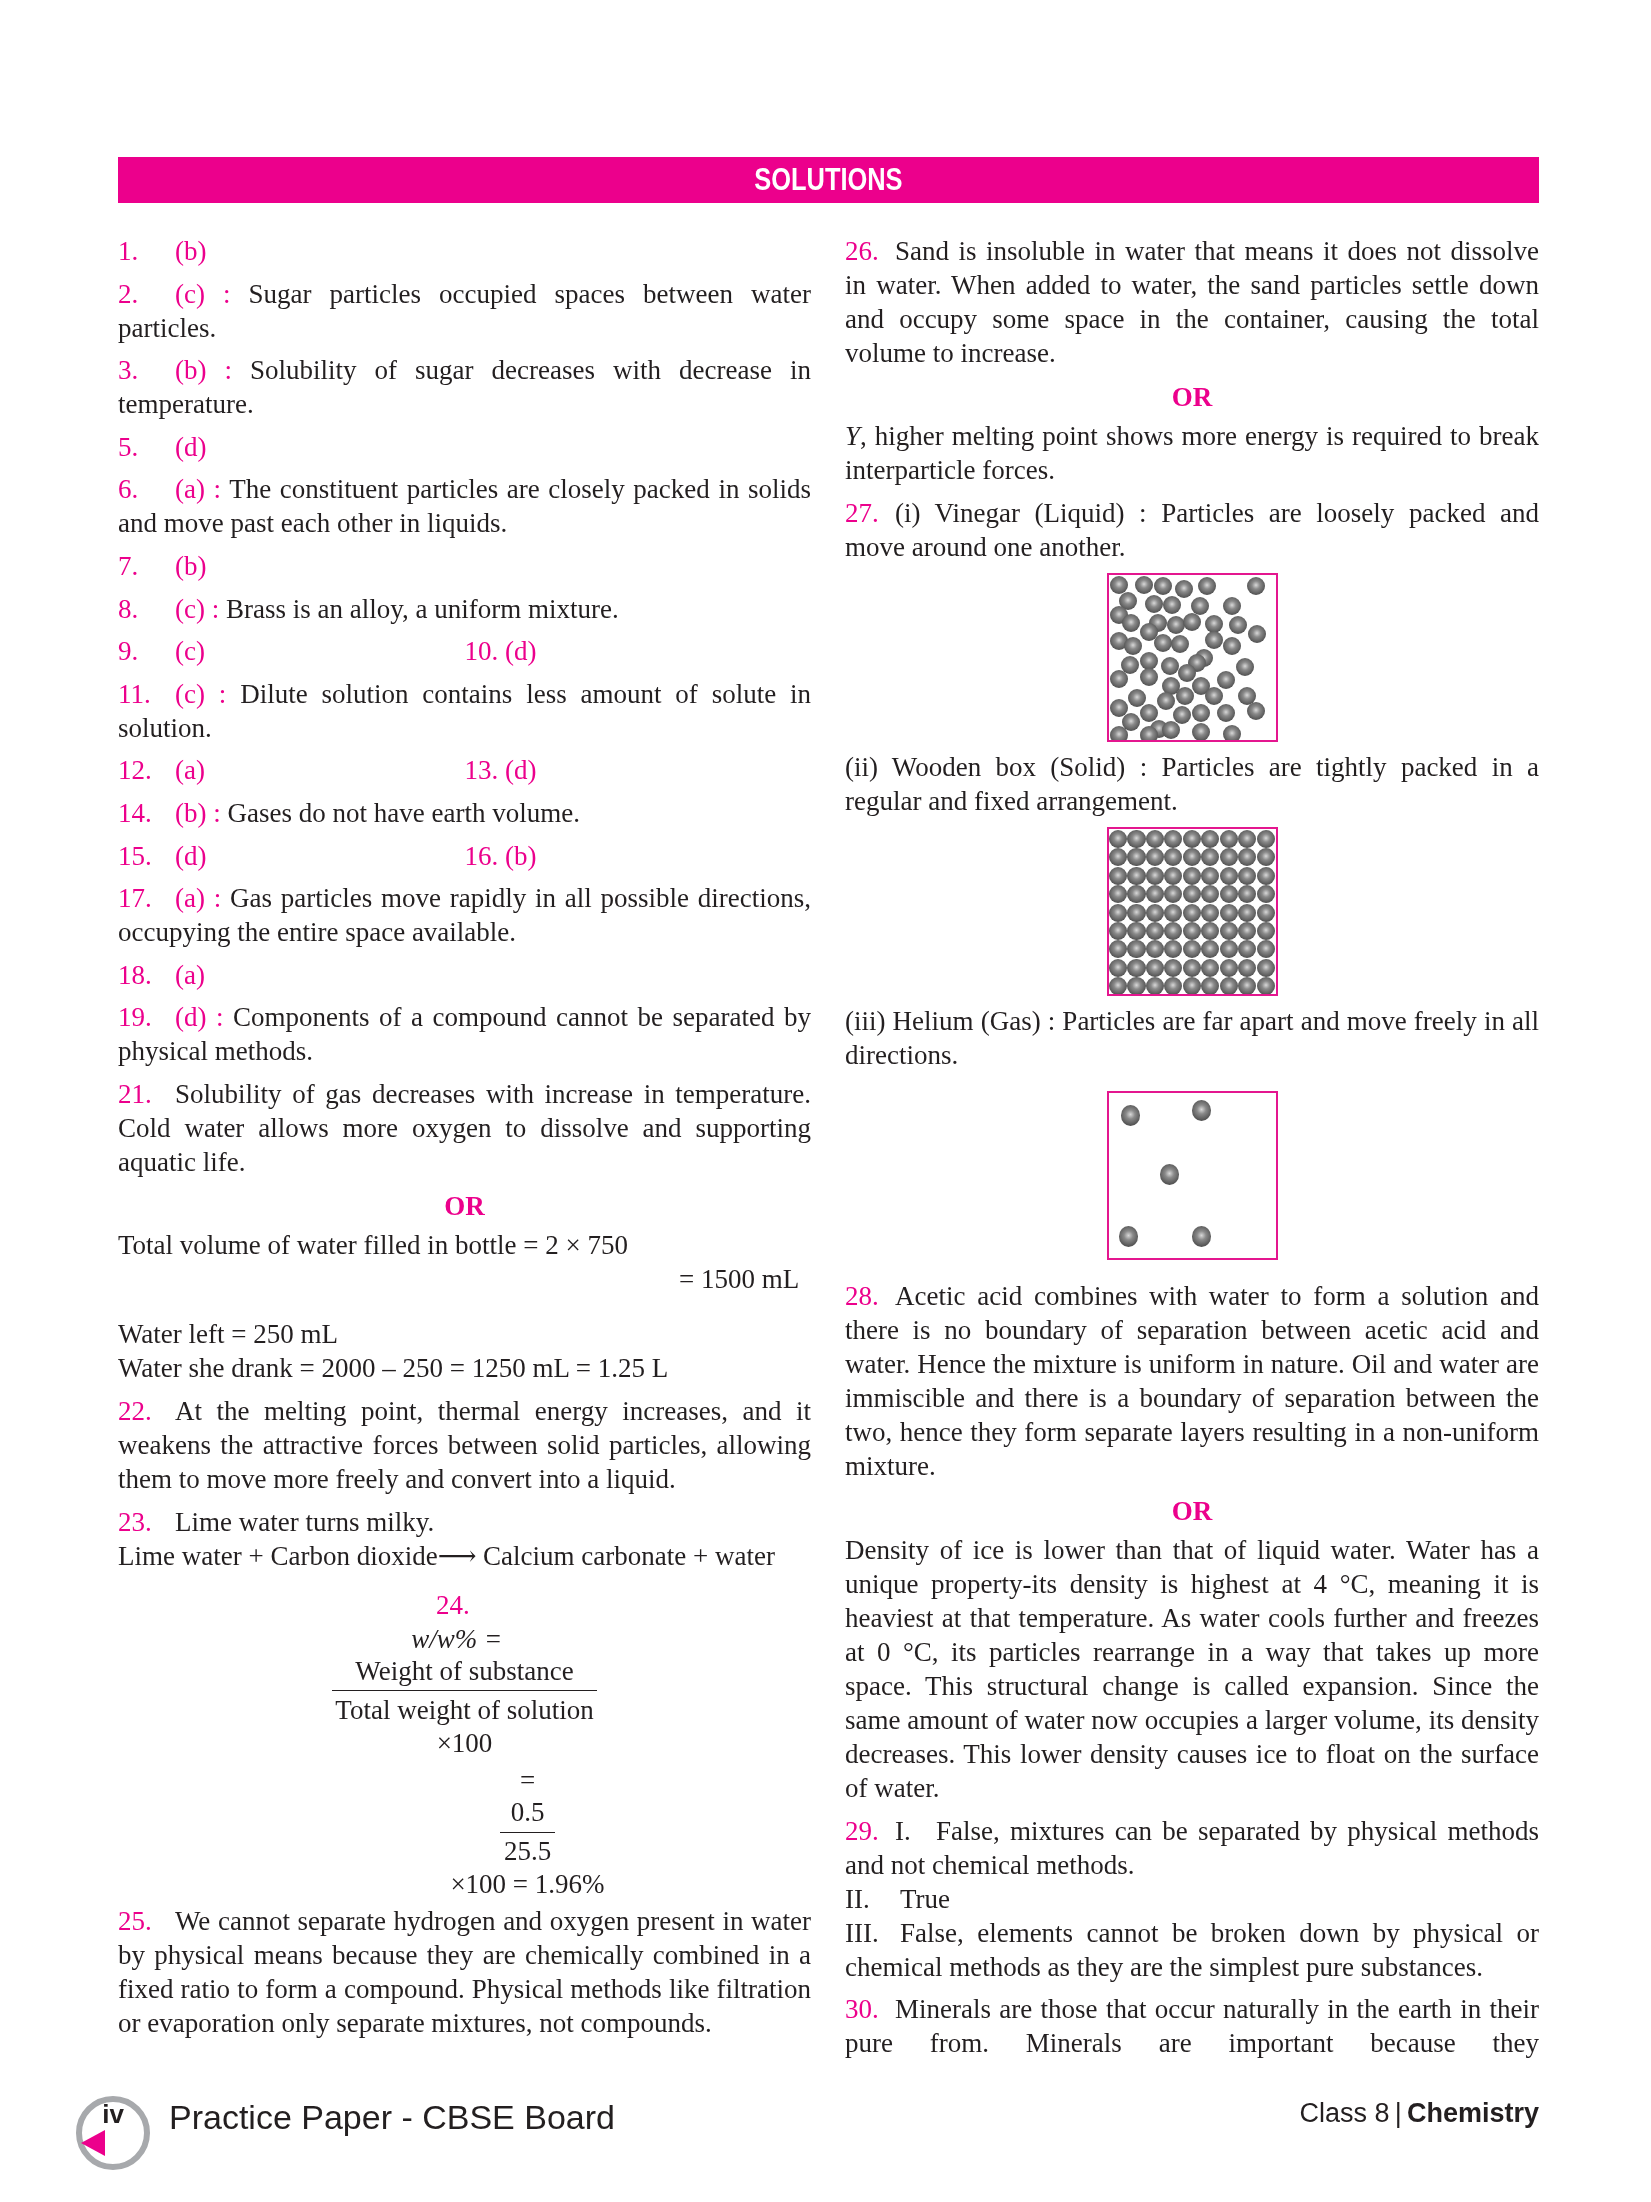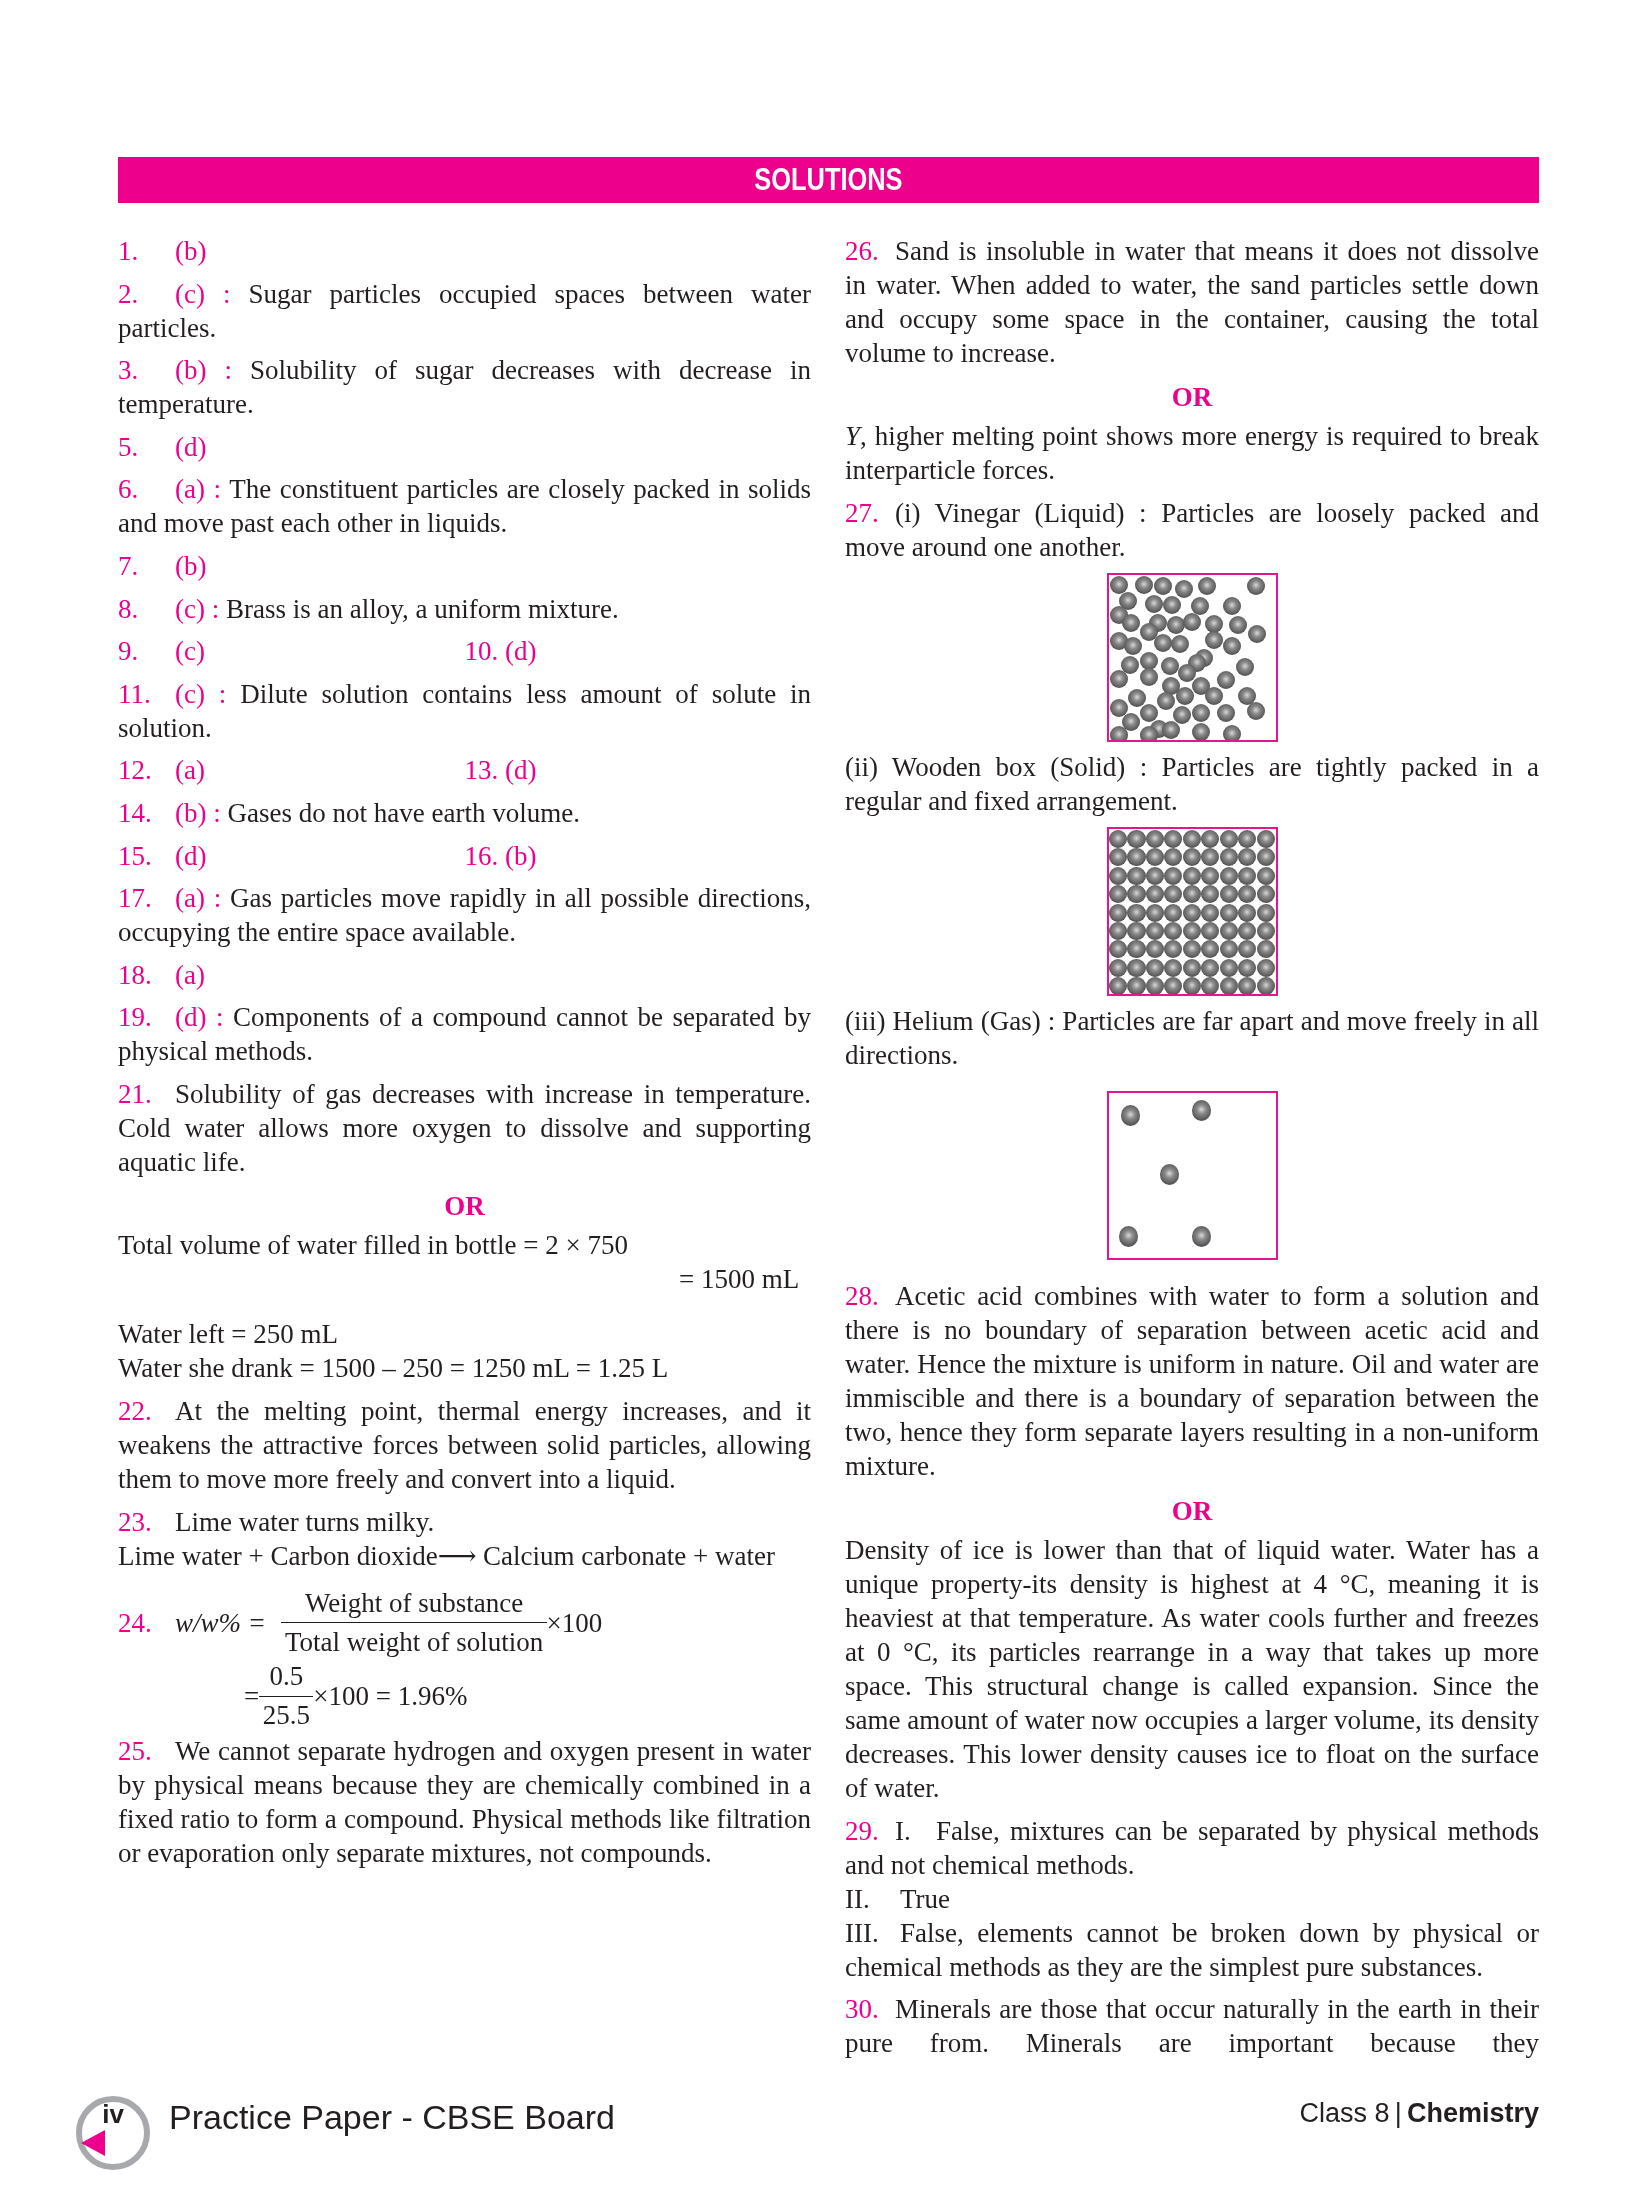--- a/index.html
+++ b/index.html
@@ -27,21 +27,21 @@
   .row2 { display: flex; margin-bottom: 8.6px; }
   .row2 > div { width: 50%; }
   .row2 .c2 { padding-left: 0px; }
   .num { display: inline-block; width: 57px; }
 
   .or { text-align: center; color: #ec008c; font-weight: bold; margin: 10.3px 0 5.2px 0; }
 
   .calc-line { white-space: nowrap; }
   .indent-eq { padding-left: 561px; }
 
-  .frac-block { display: flex; align-items: center; margin: 15.5px 0 3.4px 0; }
+  .frac-block { display: flex; align-items: center; margin: 15.5px 0 3.4px 0; flex-direction: column; }
   .frac { display: inline-flex; flex-direction: column; align-items: center; vertical-align: middle; }
   .frac .n { padding: 0 3.4px 3.4px 3.4px; line-height: 31px; }
   .frac .d { border-top: 1.7px solid #231f20; padding: 3.4px 3.4px 0 3.4px; line-height: 31px; }
   .it { font-style: italic; }
 
   .figure { display: flex; justify-content: center; margin: 8.6px 0 8.6px 0; }
   .box {
     position: relative; border: 2.6px solid #e4168f; background: #ffffff; overflow: hidden;
   }
   .ball {
@@ -130,21 +130,21 @@
   <div class="para">
     <span class="num qn">19.</span><span class="opt">(d) :</span> <span>Components of a compound cannot be separated by physical methods.</span>
   </div>
   <div class="para tight">
     <span class="num qn">21.</span><span>Solubility of gas decreases with increase in temperature. Cold water allows more oxygen to dissolve and supporting aquatic life.</span>
   </div>
   <div class="or">OR</div>
   <div class="calc-line">Total volume of water filled in bottle = 2 × 750</div>
   <div class="calc-line indent-eq">= 1500 mL</div>
   <div class="calc-line" style="margin-top:21px">Water left = 250 mL</div>
-  <div class="calc-line" style="margin-bottom:8.6px">Water she drank = 1500 – 250 = 1250 mL = 1.25 L</div>
+  <div class="calc-line" style="margin-bottom:8.6px">Water she drank = 2000 – 250 = 1250 mL = 1.25 L</div>
 
   <div class="para">
     <span class="num qn">22.</span><span>At the melting point, thermal energy increases, and it weakens the attractive forces between solid particles, allowing them to move more freely and convert into a liquid.</span>
   </div>
   <div class="para tight">
     <span class="num qn">23.</span><span>Lime water turns milky.</span>
   </div>
   <div class="calc-line">Lime water + Carbon dioxide⟶ Calcium carbonate + water</div>
 
   <div class="frac-block">

